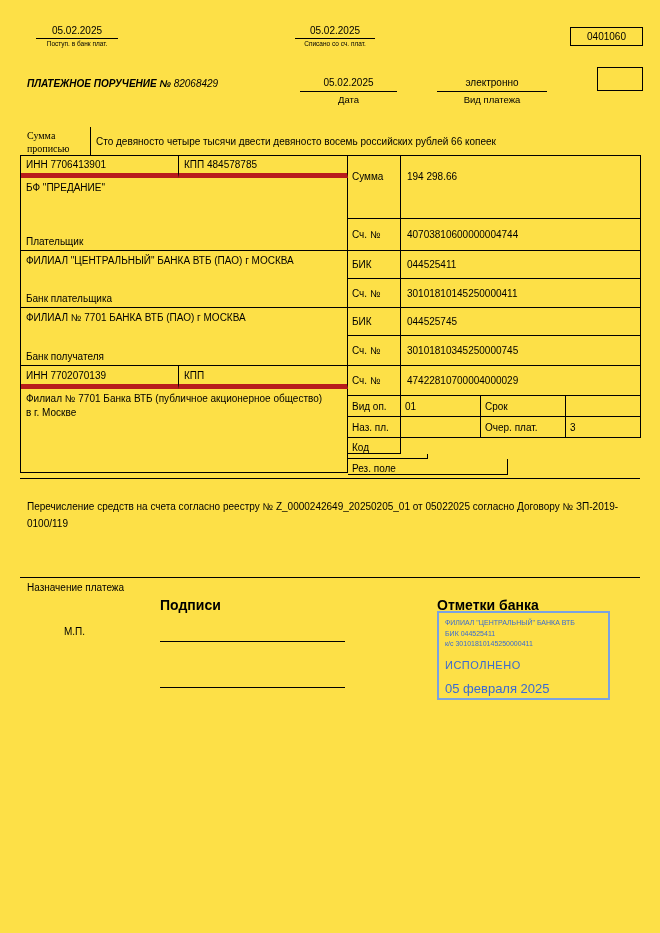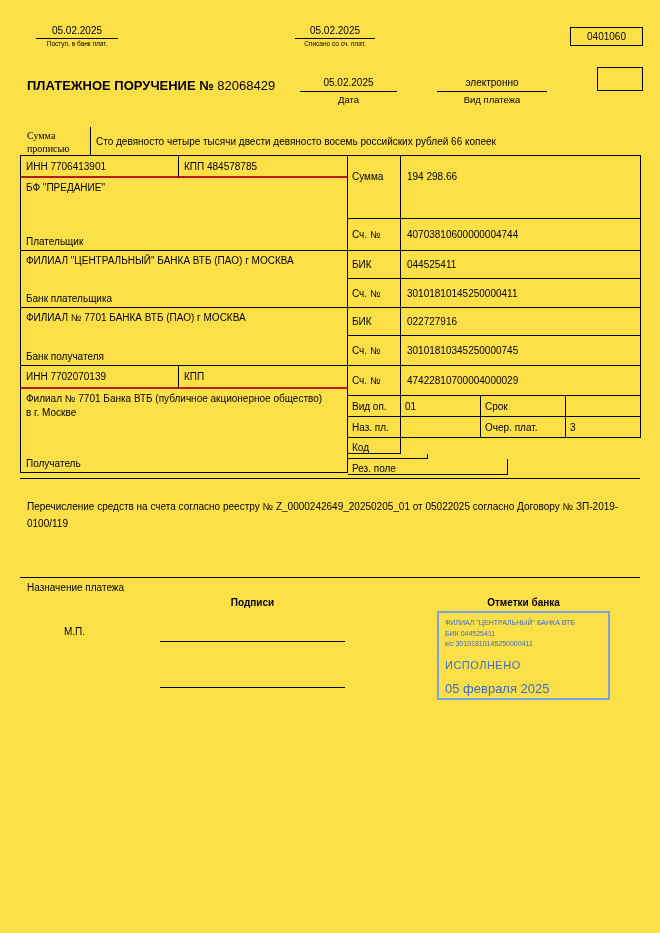--- a/index.html
+++ b/index.html
@@ -7,52 +7,52 @@
     position:relative;width:660px;height:933px;background:#fde047;
     font-family:"Liberation Sans",sans-serif;color:#000;overflow:hidden;
   }
   
   .date-block{position:absolute;text-align:center;}
   .date-val{font-size:10px;border-bottom:1px solid #000;padding-bottom:2px;}
   .date-cap{font-size:6.5px;margin-top:1px;white-space:nowrap;}
   .form-code-box{position:absolute;left:570px;top:27px;width:71px;height:17px;border:1px solid #000;
     display:flex;align-items:center;justify-content:center;font-size:10px;}
   
-  .title-row{position:absolute;left:27px;top:78px;font-size:13px;white-space:nowrap;}
+  .title-row{position:absolute;left:27px;top:78px;font-size:10px;white-space:nowrap;font-style:italic;}
   .title-bold{font-weight:bold;}
   .ul-block{position:absolute;text-align:center;}
   .ul-val{font-size:10px;border-bottom:1px solid #000;padding-bottom:3px;}
   .ul-cap{font-size:9.5px;margin-top:2px;}
   .small-box{position:absolute;left:597px;top:67px;width:44px;height:22px;border:1px solid #000;}
   
   .words-label{position:absolute;left:27px;top:129px;width:58px;font-size:10px;line-height:1.3;font-family:Liberation Serif, serif;}
   .words-vline{position:absolute;left:90px;top:127px;height:28px;width:0;border-left:1px solid #000;}
   .words-text{position:absolute;left:96px;top:136px;width:545px;font-size:10px;}
   
   .ptable{position:absolute;left:20px;top:155px;width:620px;display:flex;
     border-top:1px solid #000;border-left:1px solid #000;font-size:10px;}
   .tcol{display:flex;flex-direction:column;}
   .trow{display:flex;}
-  .cell{border-right:1px solid #000;border-bottom:2px solid #b91c1c;display:flex;align-items:center;
+  .cell{border-right:1px solid #000;border-bottom:5px solid #b91c1c;display:flex;align-items:center;
     padding:0 5px;box-sizing:border-box;}
   .bcell{border-right:1px solid #000;border-bottom:1px solid #000;display:flex;flex-direction:column;
     justify-content:space-between;padding:3px 5px 2px;width:100%;box-sizing:border-box;line-height:1.35;}
   .rlbl{width:53px;border-right:1px solid #000;border-bottom:1px solid #000;display:flex;
     align-items:center;padding:0 4px;box-sizing:border-box;}
   .rval{flex:1;border-right:1px solid #000;border-bottom:1px solid #000;display:flex;
     align-items:center;padding:0 6px;box-sizing:border-box;}
   .c4{border-right:1px solid #000;border-bottom:1px solid #000;display:flex;align-items:center;
     padding:0 4px;box-sizing:border-box;}
   .top-start{align-items:flex-start !important;padding-top:15px !important;}
   .top-small{align-items:flex-start !important;padding-top:4px !important;}
   
   .hline{position:absolute;left:20px;width:620px;height:0;border-top:1px solid #000;}
   .purpose-text{position:absolute;left:27px;top:499px;width:612px;font-size:10px;line-height:1.65;}
   .purpose-label{position:absolute;left:27px;top:582px;font-size:10px;}
-  .sig-title{position:absolute;text-align:center;font-weight:bold;font-size:10px;}
+  .sig-title{position:absolute;font-weight:bold;font-size:14px;}
   .mp{position:absolute;left:64px;top:626px;font-size:10px;}
   .sig-line{position:absolute;left:160px;width:185px;height:0;border-top:1px solid #000;}
   
   .stamp{position:absolute;left:437px;top:611px;width:173px;height:89px;box-sizing:border-box;
     border:2px solid #7aa2e0;color:#3a6bd2;padding:5px 6px;}
   .stamp-l{font-size:7px;line-height:1.5;white-space:nowrap;}
   .stamp-status{font-size:11px;font-weight:normal;margin-top:9px;letter-spacing:0.5px;}
   .stamp-date{font-size:13px;margin-top:10px;}
 </style>
 </head>
@@ -120,21 +120,20 @@
           <div>Банк получателя</div>
         </div>
       </div>
       <div class="trow" style="height:23px;">
         <div class="cell" style="width:158px;">ИНН 7702070139</div>
         <div class="cell" style="width:169px;">КПП</div>
       </div>
       <div class="trow" style="height:84px;">
         <div class="bcell">
           <div style="max-width:300px;">Филиал № 7701 Банка ВТБ (публичное акционерное общество) в г. Москве</div>
-          <div>Получатель</div>
         </div>
       </div>
     </div>
 
     <div class="tcol" style="width:293px;">
       <div class="trow" style="height:63px;">
         <div class="rlbl top-start">Сумма</div>
         <div class="rval top-start">194 298.66</div>
       </div>
       <div class="trow" style="height:32px;">
@@ -144,21 +143,21 @@
       <div class="trow" style="height:28px;">
         <div class="rlbl">БИК</div>
         <div class="rval">044525411</div>
       </div>
       <div class="trow" style="height:29px;">
         <div class="rlbl">Сч. №</div>
         <div class="rval">30101810145250000411</div>
       </div>
       <div class="trow" style="height:28px;">
         <div class="rlbl">БИК</div>
-        <div class="rval">022727916</div>
+        <div class="rval">044525745</div>
       </div>
       <div class="trow" style="height:30px;">
         <div class="rlbl">Сч. №</div>
         <div class="rval">30101810345250000745</div>
       </div>
       <div class="trow" style="height:30px;">
         <div class="rlbl">Сч. №</div>
         <div class="rval">47422810700004000029</div>
       </div>
       <div class="trow" style="height:21px;">

